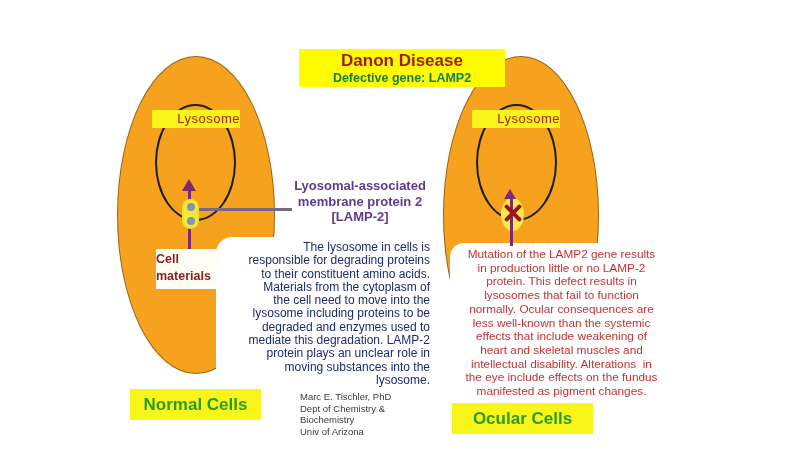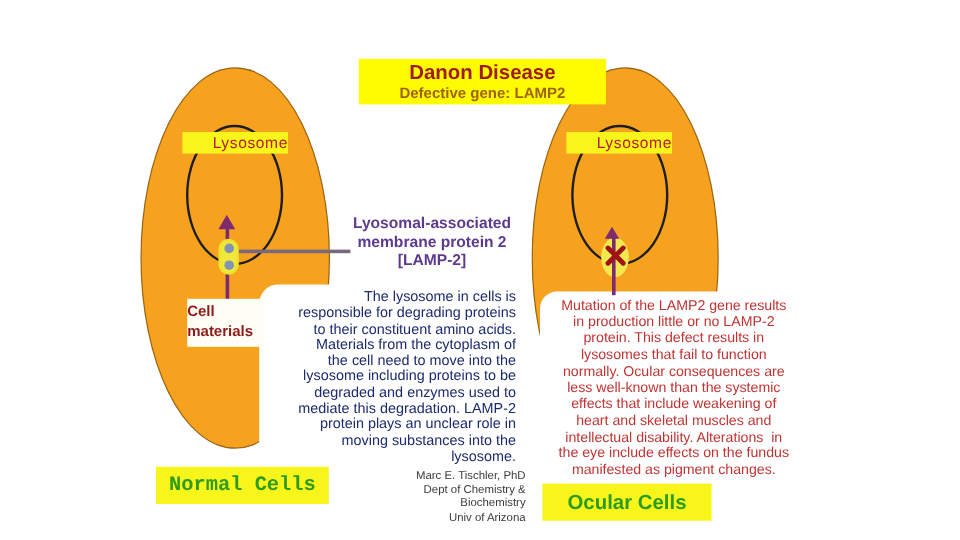--- a/index.html
+++ b/index.html
@@ -6,21 +6,21 @@
   .stage{
     position:relative;width:800px;height:450px;background:#ffffff;overflow:hidden;
     font-family:"Liberation Sans","DejaVu Sans",sans-serif;
   }
   .abs{position:absolute;}
 
   
   .title-box{left:299px;top:9px;width:206px;height:38px;background:#FFFB00;
     text-align:center;z-index:6;margin-top:40px;}
   .title-main{font-size:17px;font-weight:bold;color:#9E1B1B;line-height:20px;margin-top:2px;}
-  .title-sub{font-size:12.5px;font-weight:bold;color:#a16207;line-height:14px;}
+  .title-sub{font-size:12.5px;font-weight:bold;color:#15803d;line-height:14px;}
 
   
   .cell{border-radius:50%;background:#F6A21E;border:1.5px solid rgba(60,35,5,.5);z-index:1;}
   .cell-left{left:117px;top:56px;width:156px;height:316px;}
   .cell-right{left:443px;top:56px;width:154px;height:316px;}
 
   
   .lyso{border:2px solid #1d1d1d;border-radius:50%;background:transparent;z-index:2;}
   .lyso-left{left:155px;top:104px;width:77px;height:113px;}
   .lyso-right{left:476px;top:104px;width:77px;height:113px;}
@@ -34,21 +34,21 @@
   .red-text{width:100%;padding-top:5px;text-align:center;white-space:pre;
     font-size:11.8px;line-height:13.7px;color:#C13333;}
 
   
   .ylabel{background:#F8F51B;text-align:center;z-index:5;}
   .lysolabel{font-size:13px;font-weight:400;letter-spacing:.5px;color:#b91c1c;
     width:88px;height:18px;line-height:18px;text-align:right;}
   .lysolabel-left{left:152px;top:110px;}
   .lysolabel-right{left:472px;top:110px;}
   .bottom-label{font-size:17px;font-weight:bold;color:#2E9B1E;line-height:31px;height:31px;}
-  .bottom-normal{left:130px;top:389px;width:144px;font-family:Liberation Mono, monospace;}
+  .bottom-normal{left:130px;top:389px;width:131px;}
   .bottom-mutated{left:452px;top:403px;width:141px;}
 
   
   .cell-materials{left:156px;top:249px;width:64px;height:38px;background:#FFFEF5;
     color:#8E1A1A;font-size:12.5px;font-weight:600;line-height:17px;
     white-space:pre;z-index:4;padding-top:2px;}
 
   
   .lamp2-note{left:266px;top:178px;width:188px;text-align:center;white-space:pre;
     font-size:13px;font-weight:bold;line-height:15.5px;color:#5E3A8E;z-index:4;}
@@ -68,21 +68,21 @@
     border-radius:9px;background:#F0E93C;z-index:5;}
   .protein .dot{position:absolute;left:2.5px;width:8px;height:8px;border-radius:50%;background:#8293B3;}
   .protein .dot.top{top:2px;} .protein .dot.bot{bottom:2px;}
 
   
   .glow{left:501px;top:198px;width:23px;height:33px;background:#F2E94E;border-radius:50%;z-index:3;}
   .xarm{left:502px;top:211px;width:22px;height:4px;background:#9E1318;border-radius:2px;z-index:5;}
   .xarm.a{transform:rotate(45deg);} .xarm.b{transform:rotate(-45deg);}
 
   
-  .credit{left:300px;top:391px;width:138px;text-align:right;white-space:pre;
+  .credit{left:300px;top:391px;width:138px;text-align:left;white-space:pre;
     font-size:9.5px;line-height:11.5px;color:#3A3A3A;z-index:4;}
 </style>
 </head>
 <body>
 
 <div class="stage">
 
   <div class="abs title-box">
     <div class="title-main">Danon Disease</div>
     <div class="title-sub">Defective gene: LAMP2</div>

